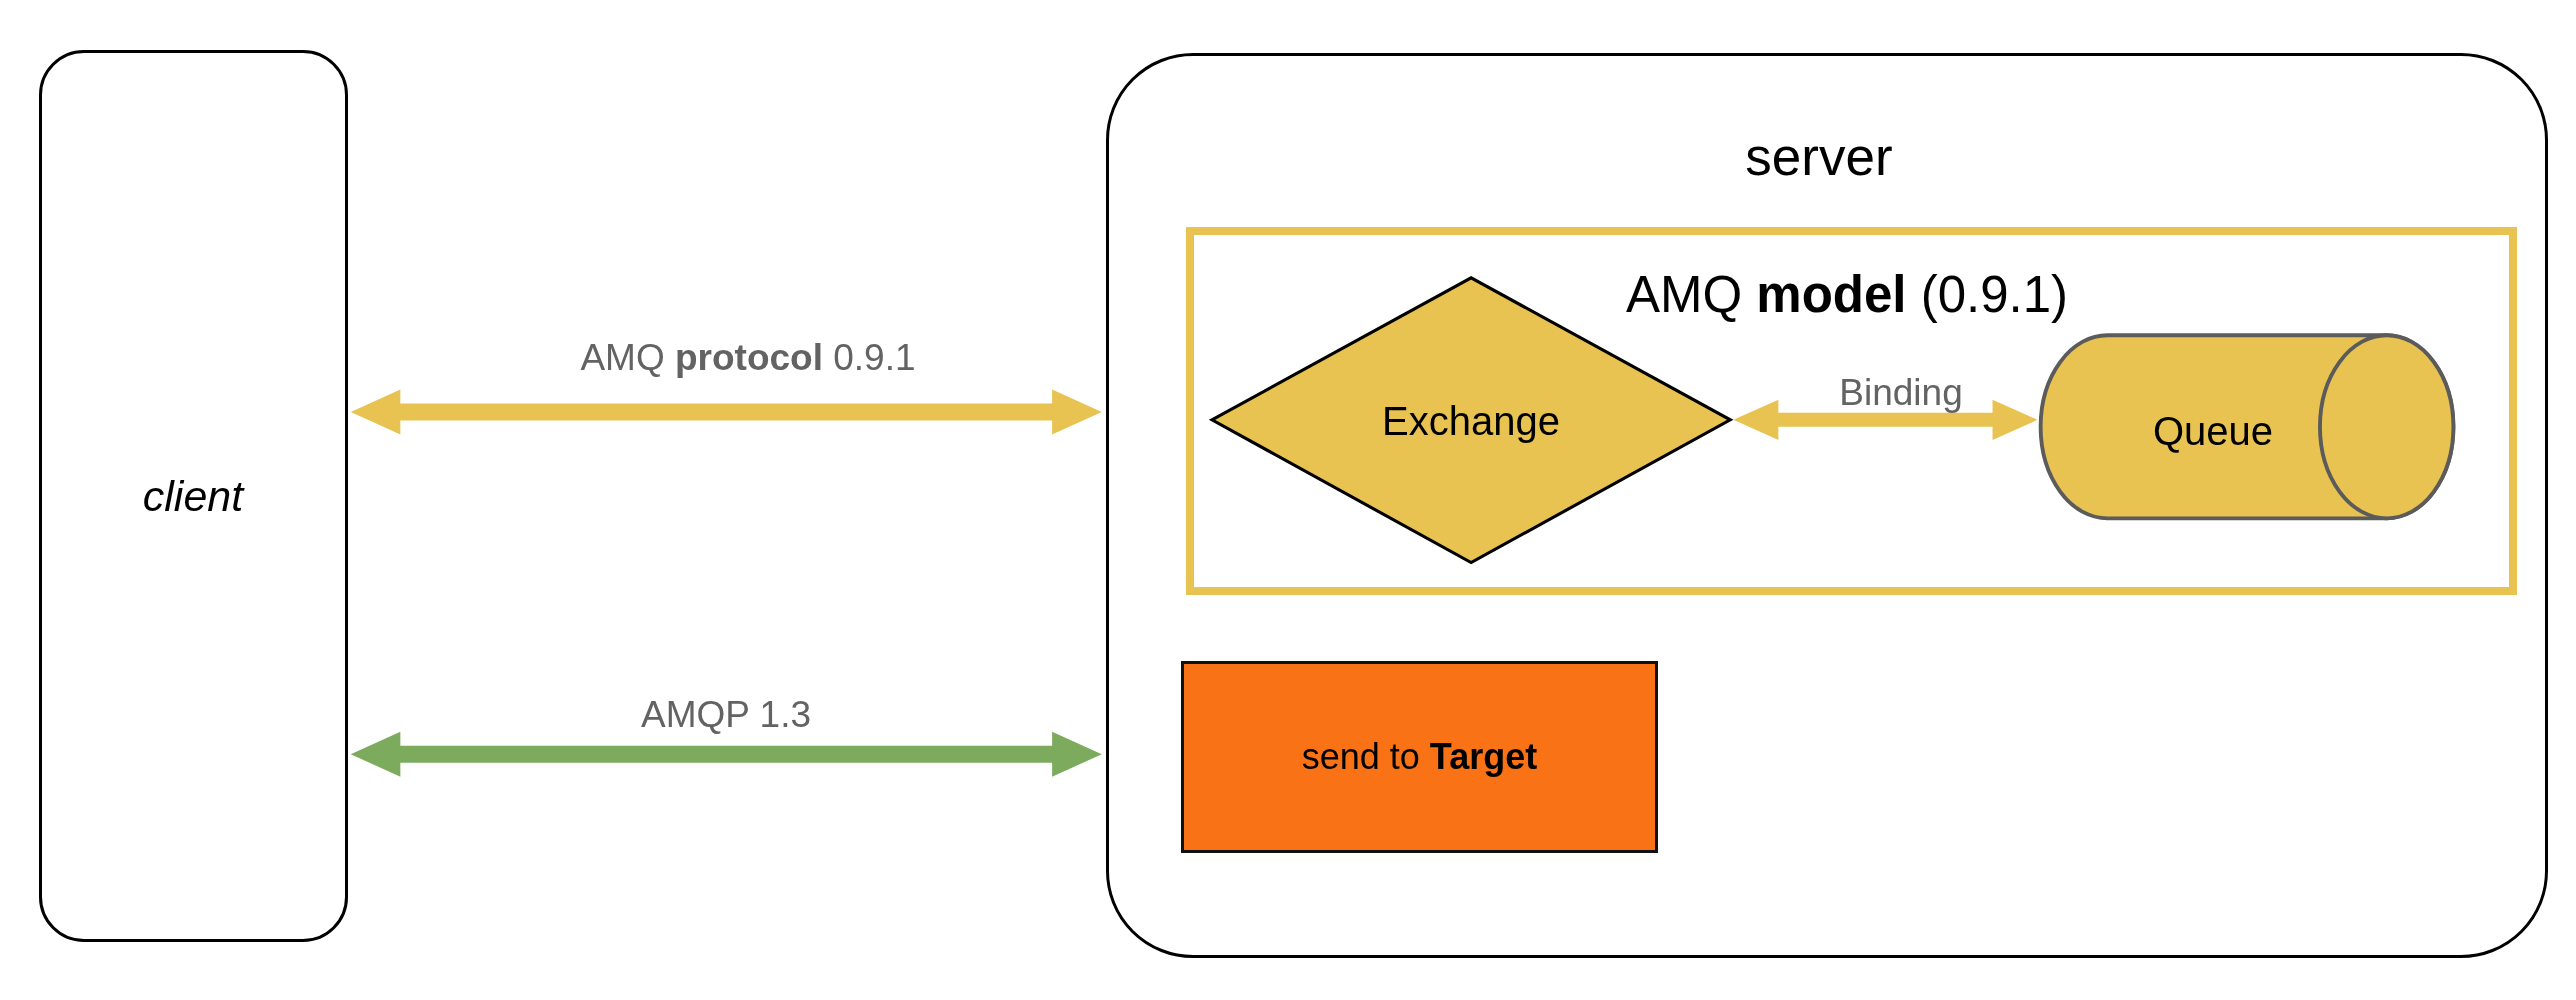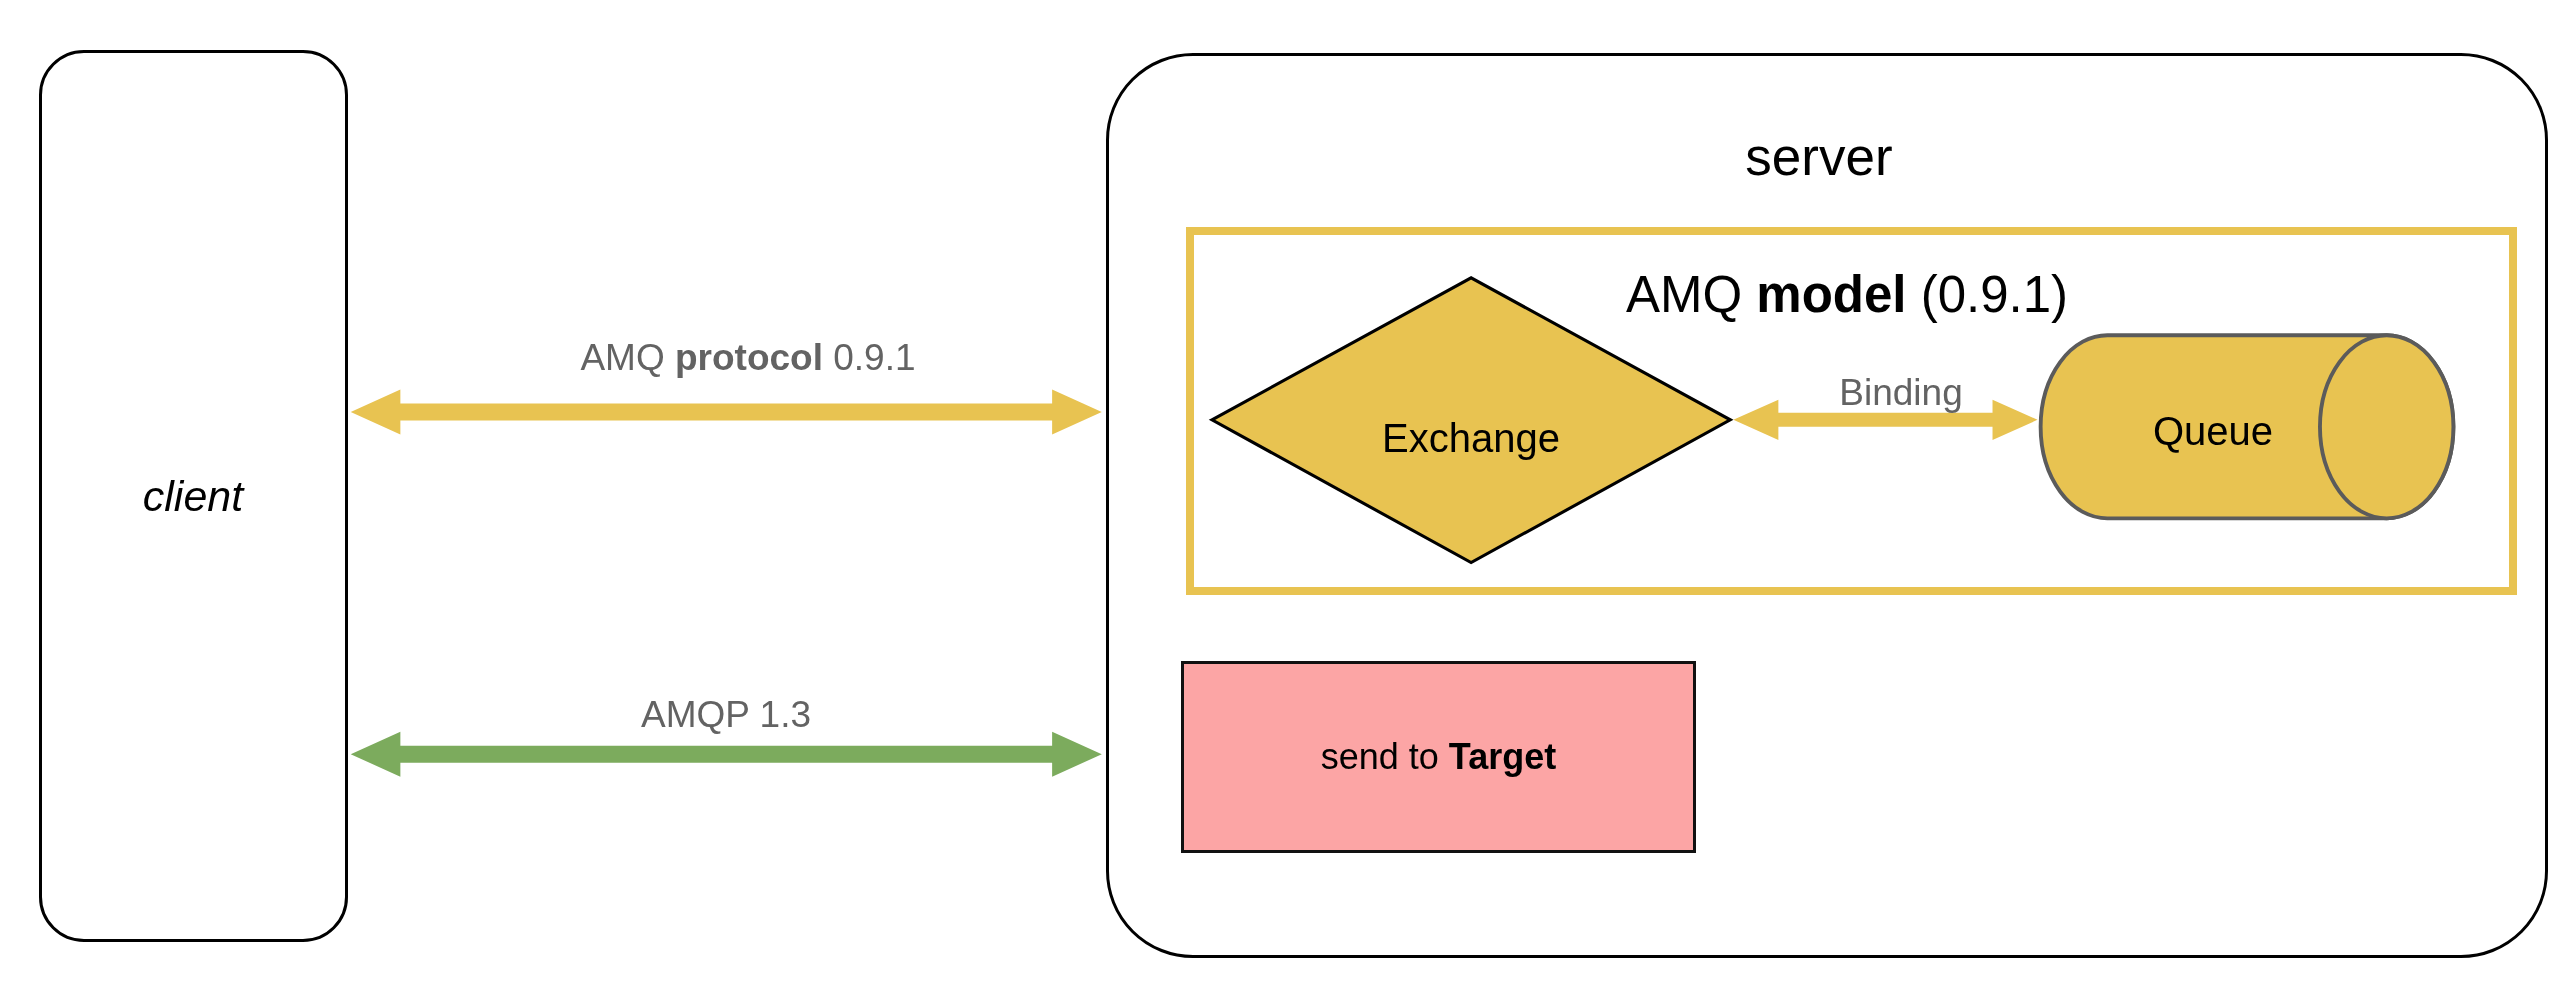--- a/index.html
+++ b/index.html
@@ -13,31 +13,31 @@
   .box{position:absolute;background:#fff;border:3.1px solid #000;box-sizing:border-box;}
   .client-box{left:39px;top:50px;width:309px;height:892px;border-radius:45px;}
   .server-box{left:1106px;top:53px;width:1442px;height:905px;border-radius:87px;}
 
   .amq-model-rect{
     position:absolute;left:1186px;top:227px;width:1331px;height:368px;
     border:8.5px solid #E8C351;box-sizing:border-box;background:transparent;
   }
 
   .green-box{
-    position:absolute;left:1181px;top:661px;width:515px;height:192px;
-    background:#fca5a5;border:3.1px solid #111;box-sizing:border-box;
+    position:absolute;left:1181px;top:661px;width:477px;height:192px;
+    background:#f97316;border:3.1px solid #111;box-sizing:border-box;
     display:flex;flex-direction:column;align-items:center;justify-content:center;
     font-size:36px;line-height:1.45;color:#000;text-align:center;
   }
 
   .label{position:absolute;transform:translate(-50%,-50%);white-space:nowrap;}
   .lbl-client{left:193px;top:496px;font-size:43px;font-style:italic;}
   .lbl-server{left:1819px;top:156px;font-size:53px;}
   .lbl-amq-model{left:1847px;top:294px;font-size:51px;}
-  .lbl-exchange{left:1471px;top:421px;font-size:40px;margin-top:17px;}
+  .lbl-exchange{left:1471px;top:421px;font-size:40px;}
   .lbl-queue{left:2213px;top:431px;font-size:40px;}
   .gray{color:#636363;}
   .lbl-protocol{left:748px;top:358px;font-size:37px;}
   .lbl-amqp10{left:726px;top:715px;font-size:37px;}
   .lbl-binding{left:1901px;top:393px;font-size:37px;}
 
   svg .yellow-fill{fill:#E8C351;}
   svg .green-fill{fill:#7CAB5D;}
 </style>
 </head>

